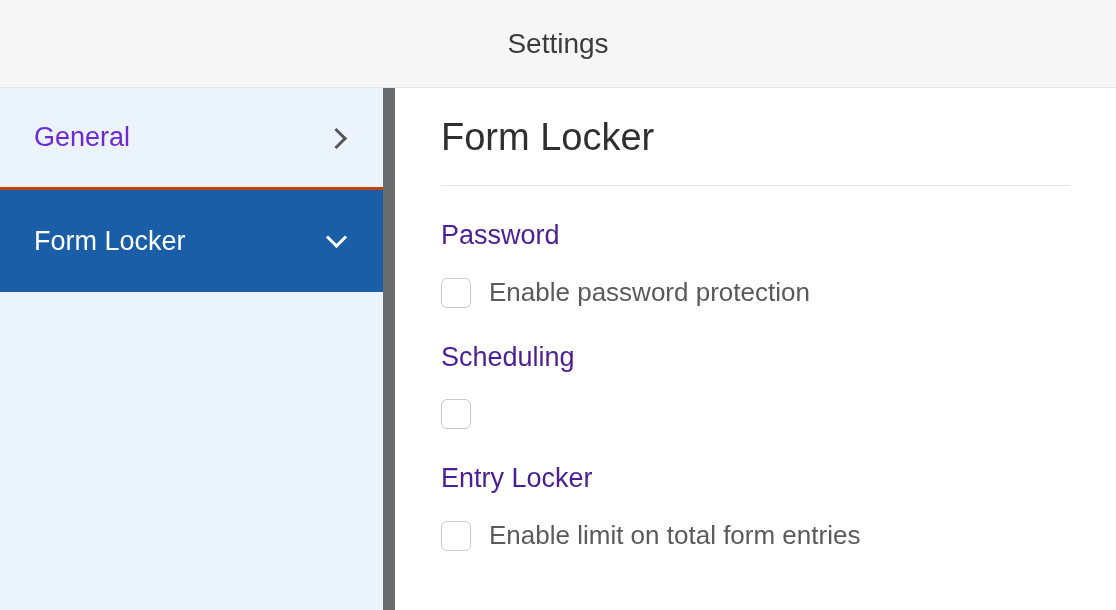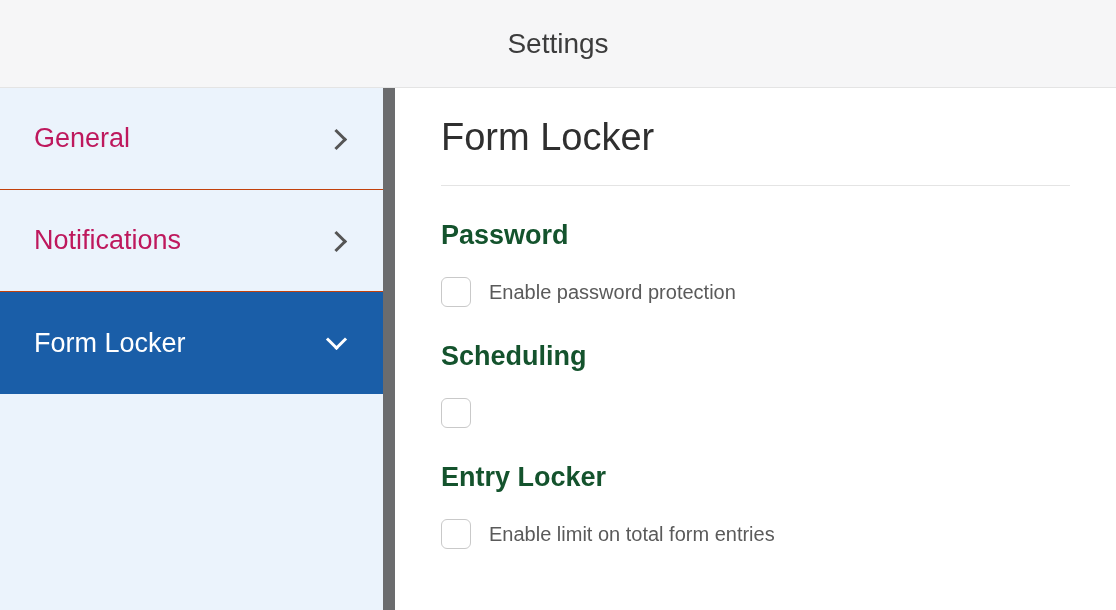--- a/index.html
+++ b/index.html
@@ -1,49 +1,45 @@
 <!DOCTYPE html>
 <html><head>
   <meta charset="utf-8">
   <style>
     * { margin:0; padding:0; box-sizing:border-box; font-family:-apple-system,BlinkMacSystemFont,"Segoe UI",Helvetica,Arial,sans-serif; }
     body { width:1116px; height:610px; overflow:hidden; background:#fff; }
     .header { height:88px; background:#f6f6f7; border-bottom:1px solid #e4e4e4; display:flex; align-items:center; justify-content:center; }
     .header-title { font-size:28px; color:#3c3c3c; }
     .body { display:flex; height:calc(610px - 88px); }
     .sidebar { width:395px; background:#ebf3fc; border-right:12px solid #6b6c6e; }
-    .sidebar-item { height:102px; display:flex; align-items:center; justify-content:space-between; padding:0 38px 0 34px; font-size:27px; color:#be185d; border-bottom:1px solid #c2410c; cursor:pointer; }
+    .sidebar-item { height:102px; display:flex; align-items:center; justify-content:space-between; padding:0 38px 0 34px; font-size:27px; color:#6d28d9; border-bottom:3px solid #c2410c; cursor:pointer; }
     .sidebar-item.active { background:#1a5ea8; color:#fff; border-bottom:none; }
     .chev { width:16px; height:16px; position:relative; }
     .chev::before { content:""; position:absolute; width:12px; height:12px; border-right:3px solid #555; border-bottom:3px solid #555; transform:rotate(-45deg); top:1px; left:0; }
     .sidebar-item.active .chev::before { border-color:#fff; transform:rotate(45deg); top:-3px; }
     .main { flex:1; background:#fff; padding:28px 46px 0 46px; position:relative; }
     .page-title { font-size:38px; font-weight:400; color:#2f2f2f; padding-bottom:26px; border-bottom:1px solid #e4e4e4; }
     .section { margin-top:34px; }
-    .section-h { font-size:27px; font-weight:700; color:#14532d; margin-bottom:26px; }
+    .section-h { font-size:27px; font-weight:400; color:#4c1d95; margin-bottom:26px; }
     .cb-row { display:flex; align-items:center; gap:18px; }
     .cb { width:30px; height:30px; border:1.5px solid #c9c9c9; border-radius:6px; background:#fff; display:inline-block; }
-    .cb-label { font-size:20px; color:#5a5a5a; }
+    .cb-label { font-size:26px; color:#5a5a5a; }
   </style>
 </head>
 <body>
 
 <div class="header">
   <span class="header-title">Settings</span>
 </div>
 
 <div class="body">
 
   <div class="sidebar">
     <div class="sidebar-item">
       <span>General</span>
-      <span class="chev"></span>
-    </div>
-    <div class="sidebar-item">
-      <span>Notifications</span>
       <span class="chev"></span>
     </div>
     <div class="sidebar-item active">
       <span>Form Locker</span>
       <span class="chev"></span>
     </div>
   </div>
 
   <div class="main">
     <h1 class="page-title">Form Locker</h1>

